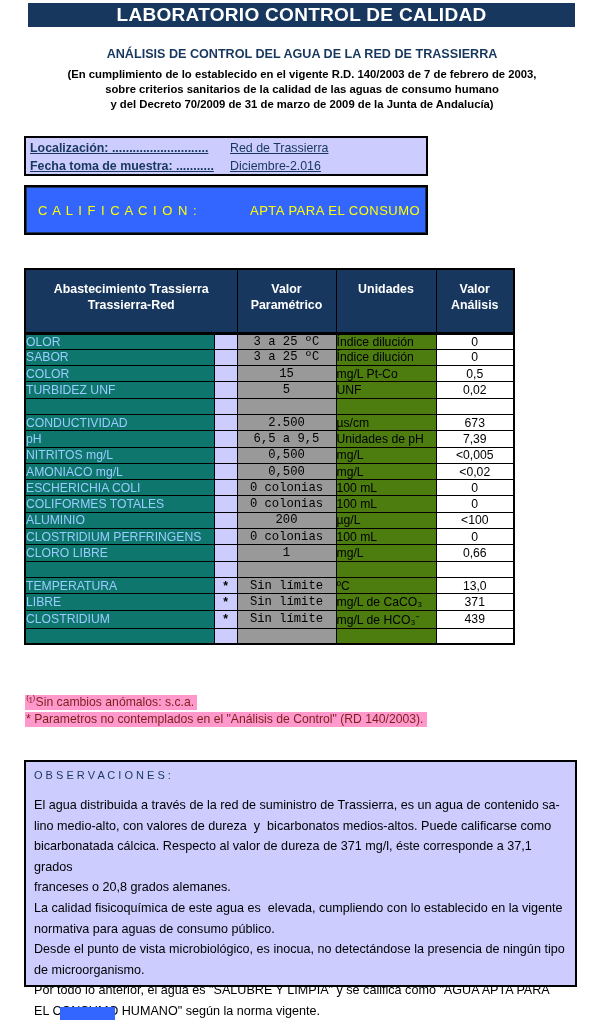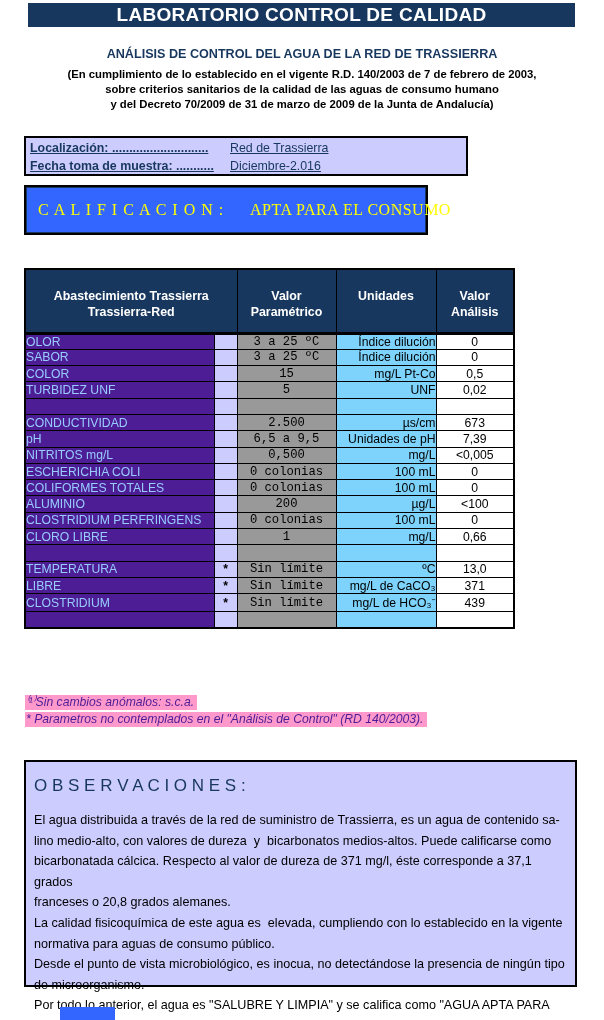--- a/index.html
+++ b/index.html
@@ -10,58 +10,58 @@
     background:#17375E; color:#ffffff; font-weight:bold; font-size:19px;
     letter-spacing:0.3px; display:flex; align-items:center; justify-content:center; }
 
   .subtitle { position:absolute; left:0; top:47px; width:604px; text-align:center;
     color:#17375E; font-weight:bold; font-size:12.6px; }
 
   .compliance { position:absolute; left:0; top:67px; width:604px; text-align:center;
     color:#000000; font-weight:bold; font-size:11.3px; line-height:14.8px;
     white-space:pre-line; }
 
-  .sample-box { position:absolute; left:24px; top:136px; width:444px; height:40px;
+  .sample-box { position:absolute; left:24px; top:136px; width:404px; height:40px;
     background:#CCCCFF; border:2px solid #000000; padding:1px 16px 0 4px; }
   .sample-row { display:flex; height:18px; align-items:center; }
   .sample-label { width:200px; color:#17375E; font-weight:bold; font-size:12.4px;
     text-decoration:underline; white-space:nowrap; }
   .sample-value { color:#17375E; font-size:12.4px; text-decoration:underline;
     white-space:nowrap; }
 
   .qual-box { position:absolute; left:24px; top:185px; width:404px; height:50px;
     background:#3366FF; border:2px solid #000000;
     box-shadow: inset 0 0 0 1px #17375E;
-    color:#FFFF00; font-size:16px; display:flex; align-items:center;font-family:Liberation Serif, serif; }
+    color:#FFFF00; font-size:13px; display:flex; align-items:center; }
   .qual-label { margin-left:12px; letter-spacing:1px; white-space:nowrap; }
   .qual-value { position:absolute; left:204px; letter-spacing:0.5px; white-space:nowrap;margin-left:20px; }
 
   table.params { position:absolute; left:24px; top:268px; border-collapse:collapse;
     border:2px solid #000000; table-layout:fixed; }
   table.params th { background:#17375E; color:#ffffff; font-weight:bold;
     font-size:12.4px; line-height:15.5px; border:1px solid #000000;
     border-bottom:3px solid #000000; height:64px; vertical-align:top;
-    padding-top:19px; white-space:pre-line; text-align:center; }
+    padding-top:12px; white-space:pre-line; text-align:center; }
   table.params td { border:1px solid #000000; height:16.3px; font-size:12.2px;
     padding:0; overflow:hidden; white-space:nowrap; vertical-align:middle; }
-  td.c-name  { background:#4c1d95; color:#99CCFF; padding-left:4px; }
+  td.c-name  { background:#0f766e; color:#99CCFF; padding-left:4px; }
   td.c-flag  { background:#CCCCFF; color:#000000; text-align:center;
     font-weight:bold; font-size:11px; }
   td.c-param { background:#999999; color:#000000; text-align:center;font-family:Liberation Mono, monospace; }
-  td.c-unit  { background:#7dd3fc; color:#000000; text-align:right; }
+  td.c-unit  { background:#4d7c0f; color:#000000; text-align:left; }
   td.c-value { background:#ffffff; color:#000000; text-align:center;
     border-left:2px solid #000000; border-right:2px solid #000000; }
 
   .footnotes { position:absolute; left:25px; top:694px; font-size:12.2px;
-    color:#4c1d95; line-height:16.5px;font-style:italic; }
+    color:#7f1d1d; line-height:16.5px; }
   .footnote-line span.hl { background:#FF99CC; padding:0 3px 1px 1px; }
 
   .obs-box { position:absolute; left:24px; top:760px; width:553px; height:227px;
     background:#CCCCFF; border:2px solid #000000; padding:7px 8px 0 8px; }
-  .obs-title { color:#17375E; font-size:17px;margin-top:7px; }
+  .obs-title { color:#17375E; font-size:11px; }
   .obs-body { margin-top:14px; color:#000000; font-size:12.6px;
     line-height:20.6px; white-space:pre-wrap; }
 
   .sheet-fragment { position:absolute; left:60px; top:1007px; width:55px;
     height:13px; background:#3366FF; }
 </style>
 </head>
 <body>
 
 <div class="title-bar">LABORATORIO CONTROL DE CALIDAD</div>
@@ -158,20 +158,27 @@
         <td class="c-value">7,39</td>
       </tr>
       <tr>
         <td class="c-name">NITRITOS mg/L</td>
         <td class="c-flag"></td>
         <td class="c-param">0,500</td>
         <td class="c-unit">mg/L</td>
         <td class="c-value">&lt;0,005</td>
       </tr>
       <tr>
+        <td class="c-name">AMONIACO mg/L</td>
+        <td class="c-flag"></td>
+        <td class="c-param">0,500</td>
+        <td class="c-unit">mg/L</td>
+        <td class="c-value">&lt;0,02</td>
+      </tr>
+      <tr>
         <td class="c-name">ESCHERICHIA COLI</td>
         <td class="c-flag"></td>
         <td class="c-param">0 colonias</td>
         <td class="c-unit">100 mL</td>
         <td class="c-value">0</td>
       </tr>
       <tr>
         <td class="c-name">COLIFORMES TOTALES</td>
         <td class="c-flag"></td>
         <td class="c-param">0 colonias</td>

